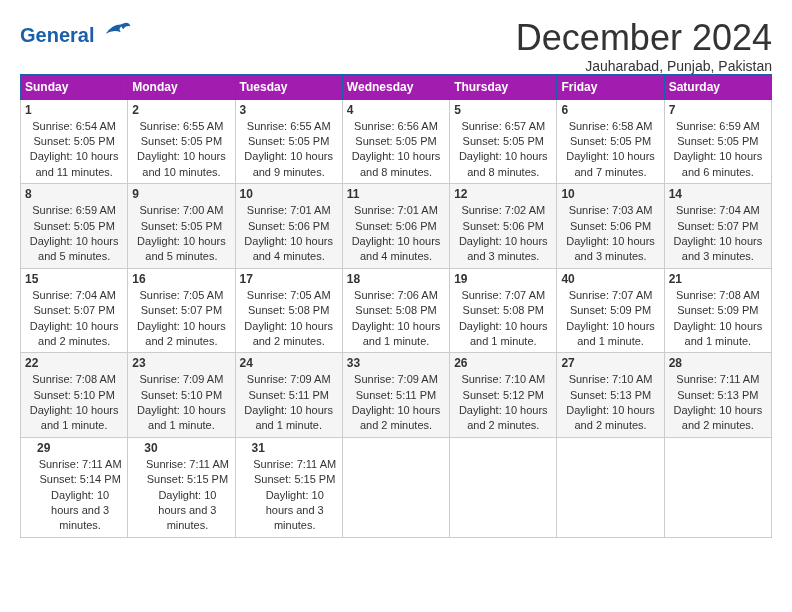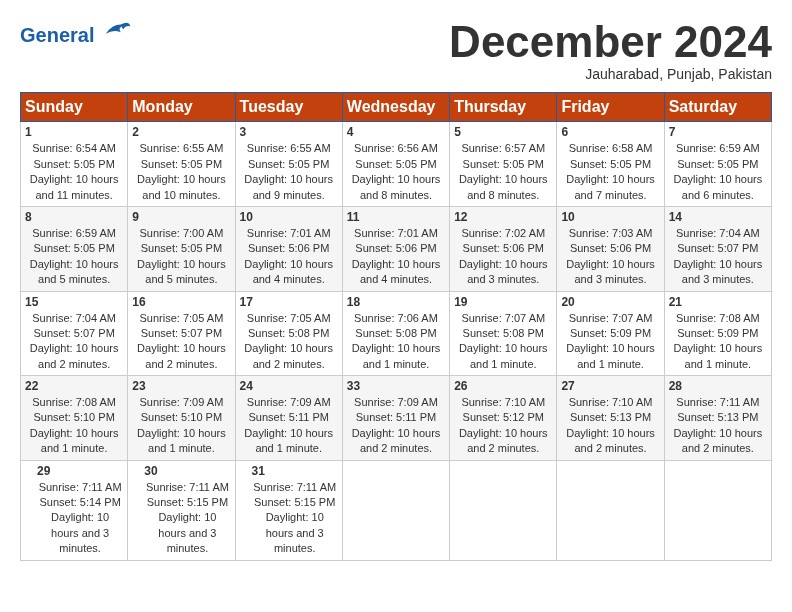--- a/index.html
+++ b/index.html
@@ -11,21 +11,20 @@
       overflow: hidden;
     }
     .page {
       width: 792px;
       padding: 18px 20px 10px 20px;
     }
     .header {
       display: flex;
       align-items: flex-start;
       justify-content: space-between;
-      margin-bottom: 10px;
     }
     .logo {
       display: flex;
       align-items: center;
     }
     .logo-text {
       font-size: 20px;
       font-weight: bold;
       color: #333;
       line-height: 1.1;
@@ -35,39 +34,39 @@
     }
     .logo-bird {
       width: 30px;
       height: 24px;
       margin-left: 2px;
     }
     .title-block {
       text-align: right;
     }
     .month-title {
-      font-size: 44px;
-      font-weight: bold;
+      font-size: 36px;
+      font-weight: normal;
       color: #333;
       line-height: 1.1;
     }
     .location {
       font-size: 14px;
       color: #333;
     }
     .calendar {
       width: 100%;
       border-collapse: collapse;
       font-size: 9.5px;
     }
     .calendar th {
-      background: #c2410c;
+      background: #a21caf;
       color: #fff;
       padding: 5px 4px;
-      font-size: 16px;
+      font-size: 12px;
       font-weight: bold;
       border: 1px solid #1a5fa8;
       text-align: left;
     }
     .calendar td {
       border: 1px solid #ccc;
       vertical-align: top;
       padding: 3px 4px;
       width: calc(100% / 7);
       height: 78px;
@@ -209,21 +208,21 @@
           </td>
           <td>
             <span class="day-num">18</span>
             <div class="day-info">Sunrise: 7:06 AM<br>Sunset: 5:08 PM<br>Daylight: 10 hours and 1 minute.</div>
           </td>
           <td>
             <span class="day-num">19</span>
             <div class="day-info">Sunrise: 7:07 AM<br>Sunset: 5:08 PM<br>Daylight: 10 hours and 1 minute.</div>
           </td>
           <td>
-            <span class="day-num">20</span>
+            <span class="day-num">40</span>
             <div class="day-info">Sunrise: 7:07 AM<br>Sunset: 5:09 PM<br>Daylight: 10 hours and 1 minute.</div>
           </td>
           <td>
             <span class="day-num">21</span>
             <div class="day-info">Sunrise: 7:08 AM<br>Sunset: 5:09 PM<br>Daylight: 10 hours and 1 minute.</div>
           </td>
         </tr>
         <tr>
           <td>
             <span class="day-num">22</span>

